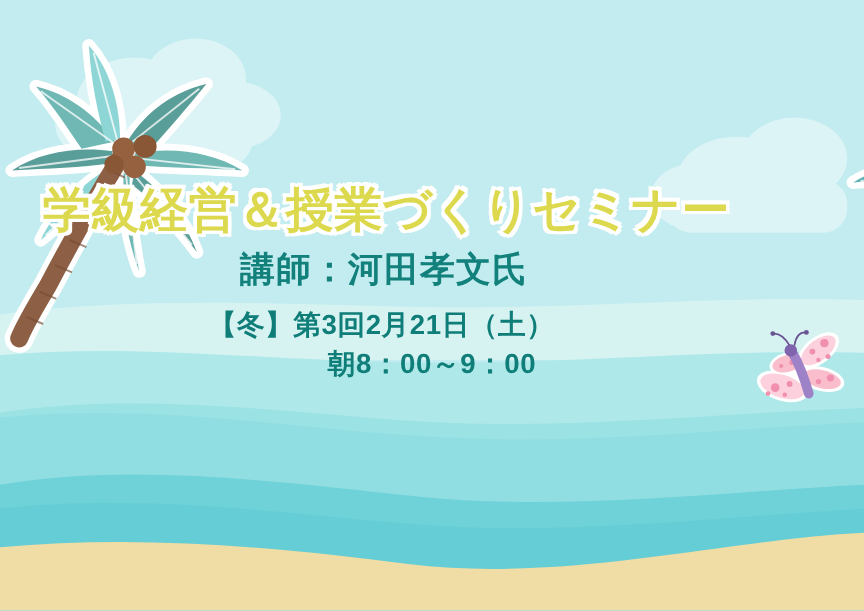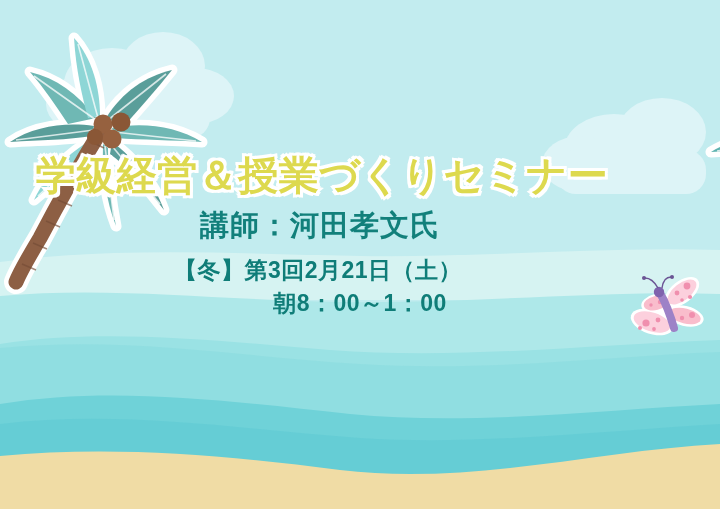--- a/index.html
+++ b/index.html
@@ -271,16 +271,16 @@
       </g>
       <circle cx="14" cy="2" r="2" fill="#6b5494"></circle>
       <circle cx="42" cy="1" r="2" fill="#6b5494"></circle>
     </g>
   </svg>
 
   <div class="text-block">
     <div class="title">学級経営＆授業づくりセミナー</div>
     <div class="speaker">講師：河田孝文氏</div>
     <div class="date-line">【冬】第3回2月21日（土）</div>
-    <div class="time-line">朝8：00～1：00</div>
+    <div class="time-line">朝8：00～9：00</div>
   </div>
 
 </div>
 
 </body></html>

